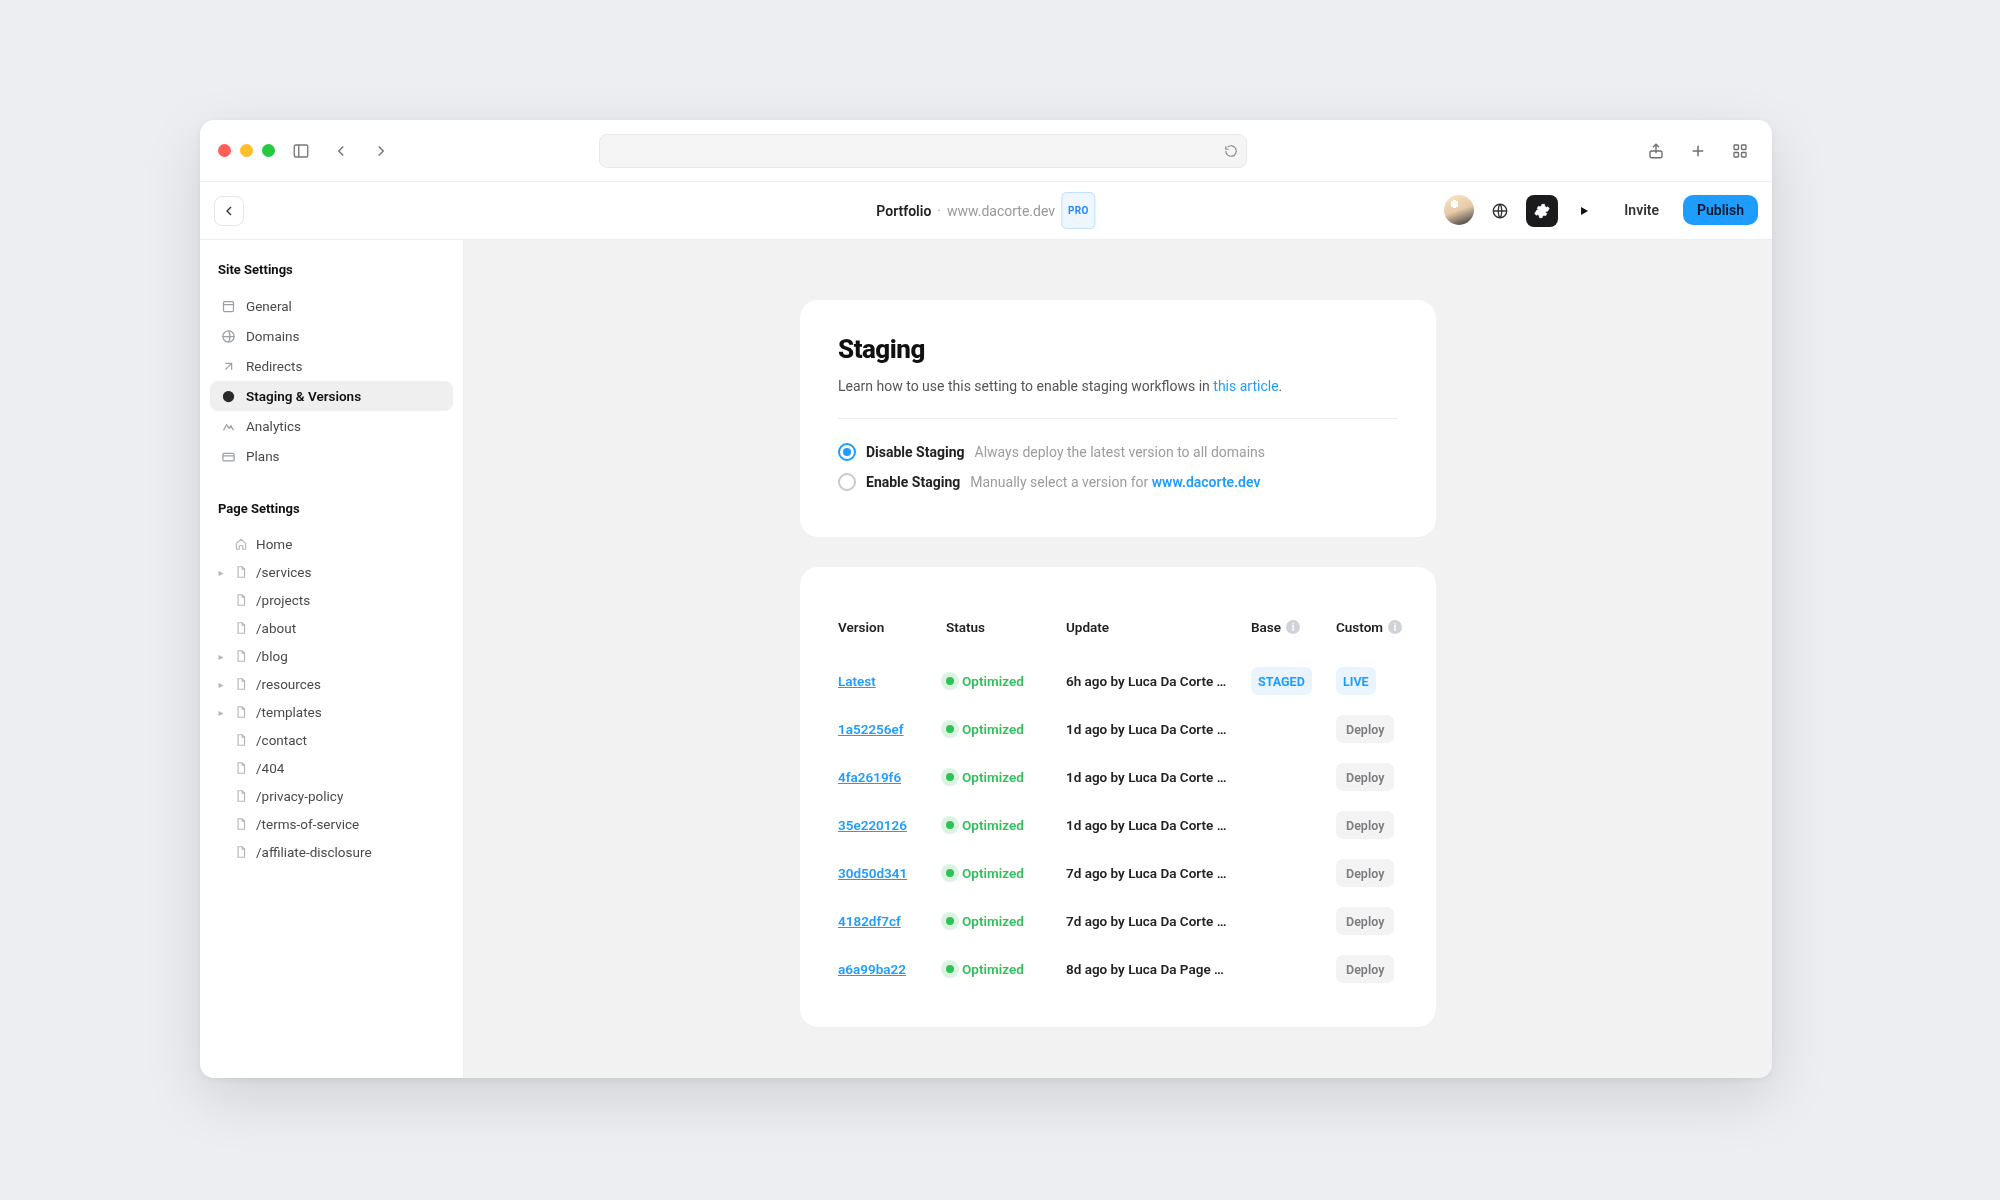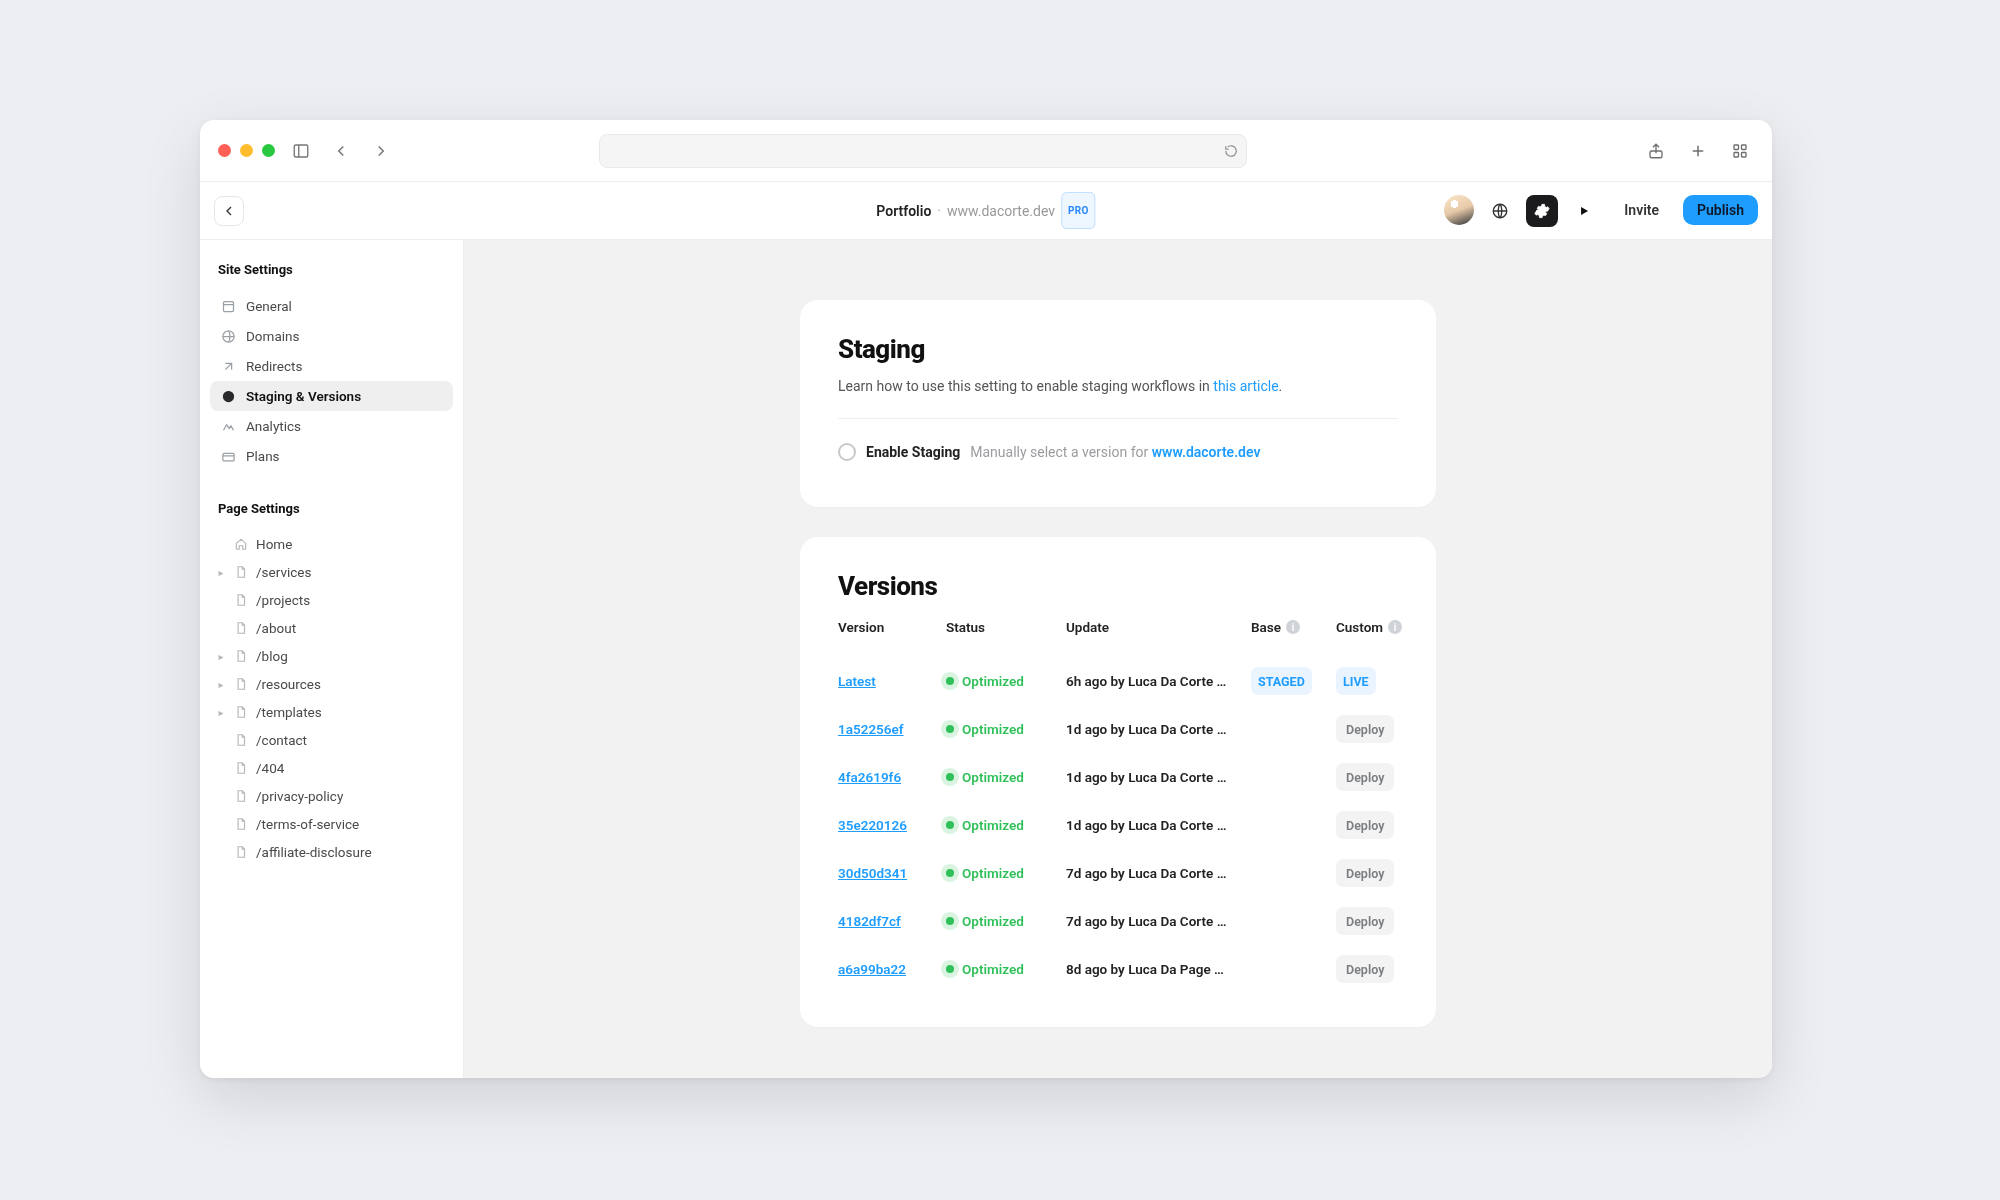--- a/index.html
+++ b/index.html
@@ -442,30 +442,34 @@
 
     <div class="main">
 
       <div class="card">
         <h1>Staging</h1>
         <p class="desc">
           <span>Learn how to use this setting to enable staging workflows in </span><a href="#">this article</a><span>.</span>
         </p>
         <hr>
         <div class="radio-row">
+          <span class="radio checked"></span>
+          <span class="lbl">Disable Staging</span>
+          <span class="hint">Always deploy the latest version to all domains</span>
+        </div>
+        <div class="radio-row">
           <span class="radio"></span>
           <span class="lbl">Enable Staging</span>
           <span class="hint">
             <span>Manually select a version for </span><a href="#">www.dacorte.dev</a>
           </span>
         </div>
       </div>
 
       <div class="card">
-        <h1>Versions</h1>
         <div class="vers-head">
           <div class="h">Version</div>
           <div class="h">Status</div>
           <div class="h">Update</div>
           <div class="h">
               <span>Base</span>
               <span class="info">i</span>
             </div>
           <div class="h">
               <span>Custom</span>

